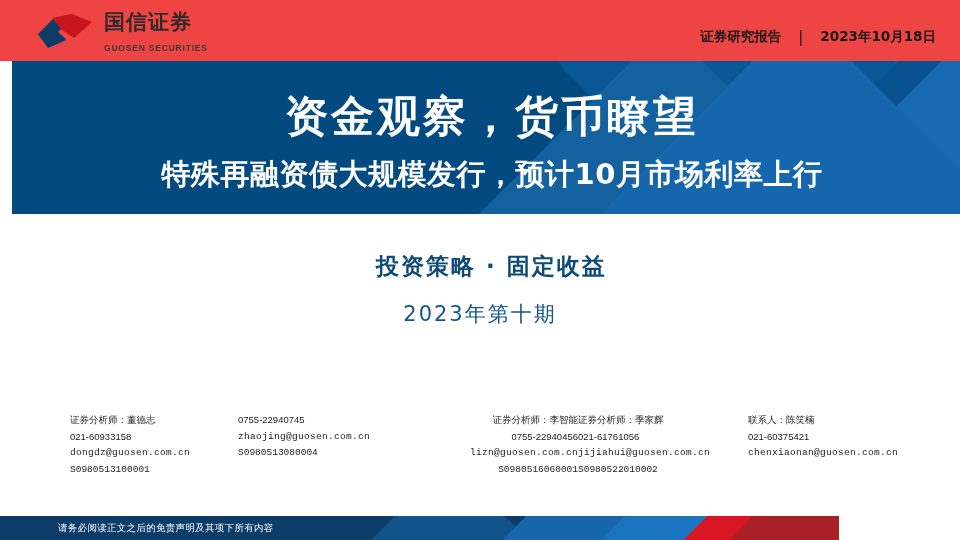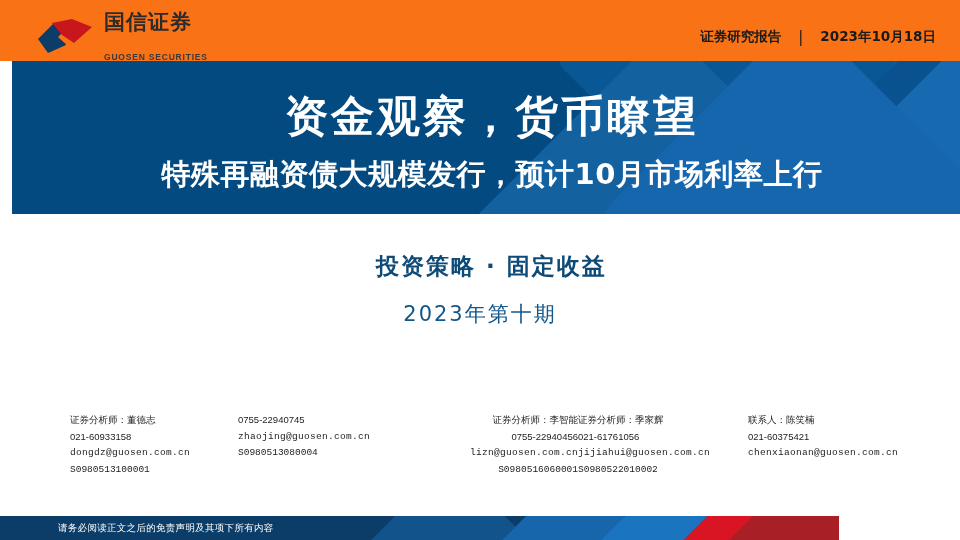--- a/index.html
+++ b/index.html
@@ -13,21 +13,21 @@
     font-family: "Liberation Sans", "DejaVu Sans", sans-serif;
     overflow: hidden;
     position: relative;
   }
 
   
   .header {
     position: absolute;
     left: 0; top: 0;
     width: 960px; height: 61px;
-    background: #f97316;
+    background: #ef4444;
     box-sizing: border-box;
   }
   .logo-wrap {
     position: absolute;
     left: 36px; top: 12px;
     display: flex;
     align-items: center;
   }
   .logo-mark {
     width: 58px; height: 36px;
@@ -43,21 +43,21 @@
     font-weight: 700;
     color: #2b2b2b;
     letter-spacing: 1px;
     font-family: "DejaVu Sans", sans-serif;
   }
   .logo-en {
     font-size: 8.5px;
     font-weight: 700;
     color: #3a3a3a;
     letter-spacing: 0.8px;
-    margin-top: 20px;
+    margin-top: 11px;
     font-family: "Liberation Sans", sans-serif;
   }
   .header-right {
     position: absolute;
     right: 24px; top: 28px;
     display: flex;
     align-items: center;
     gap: 17px;
     font-size: 13.5px;
     font-weight: 700;

